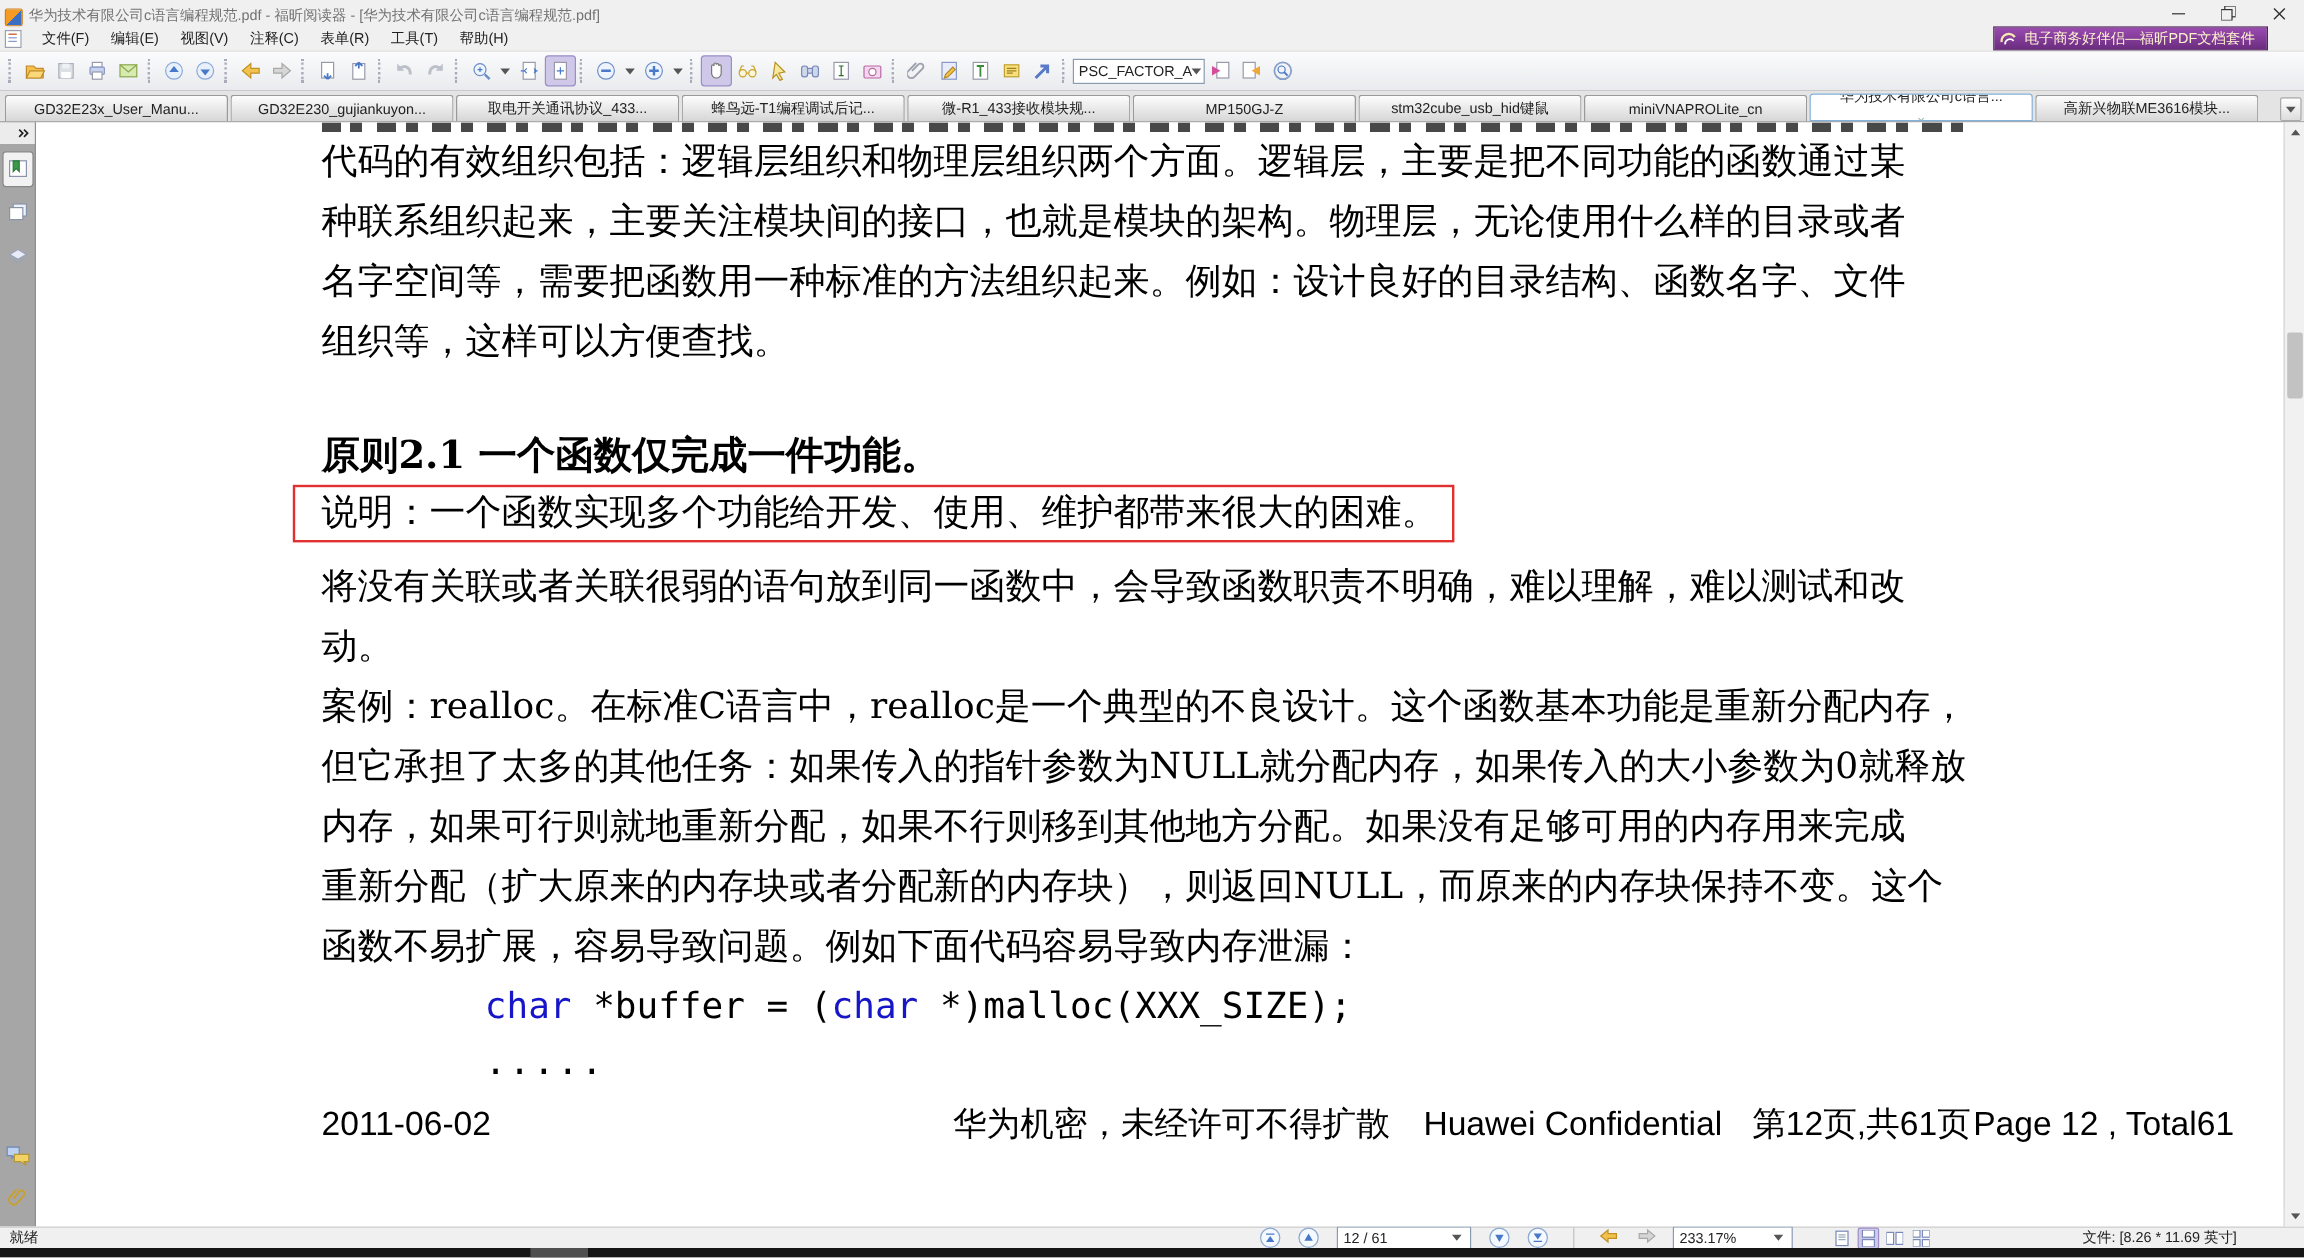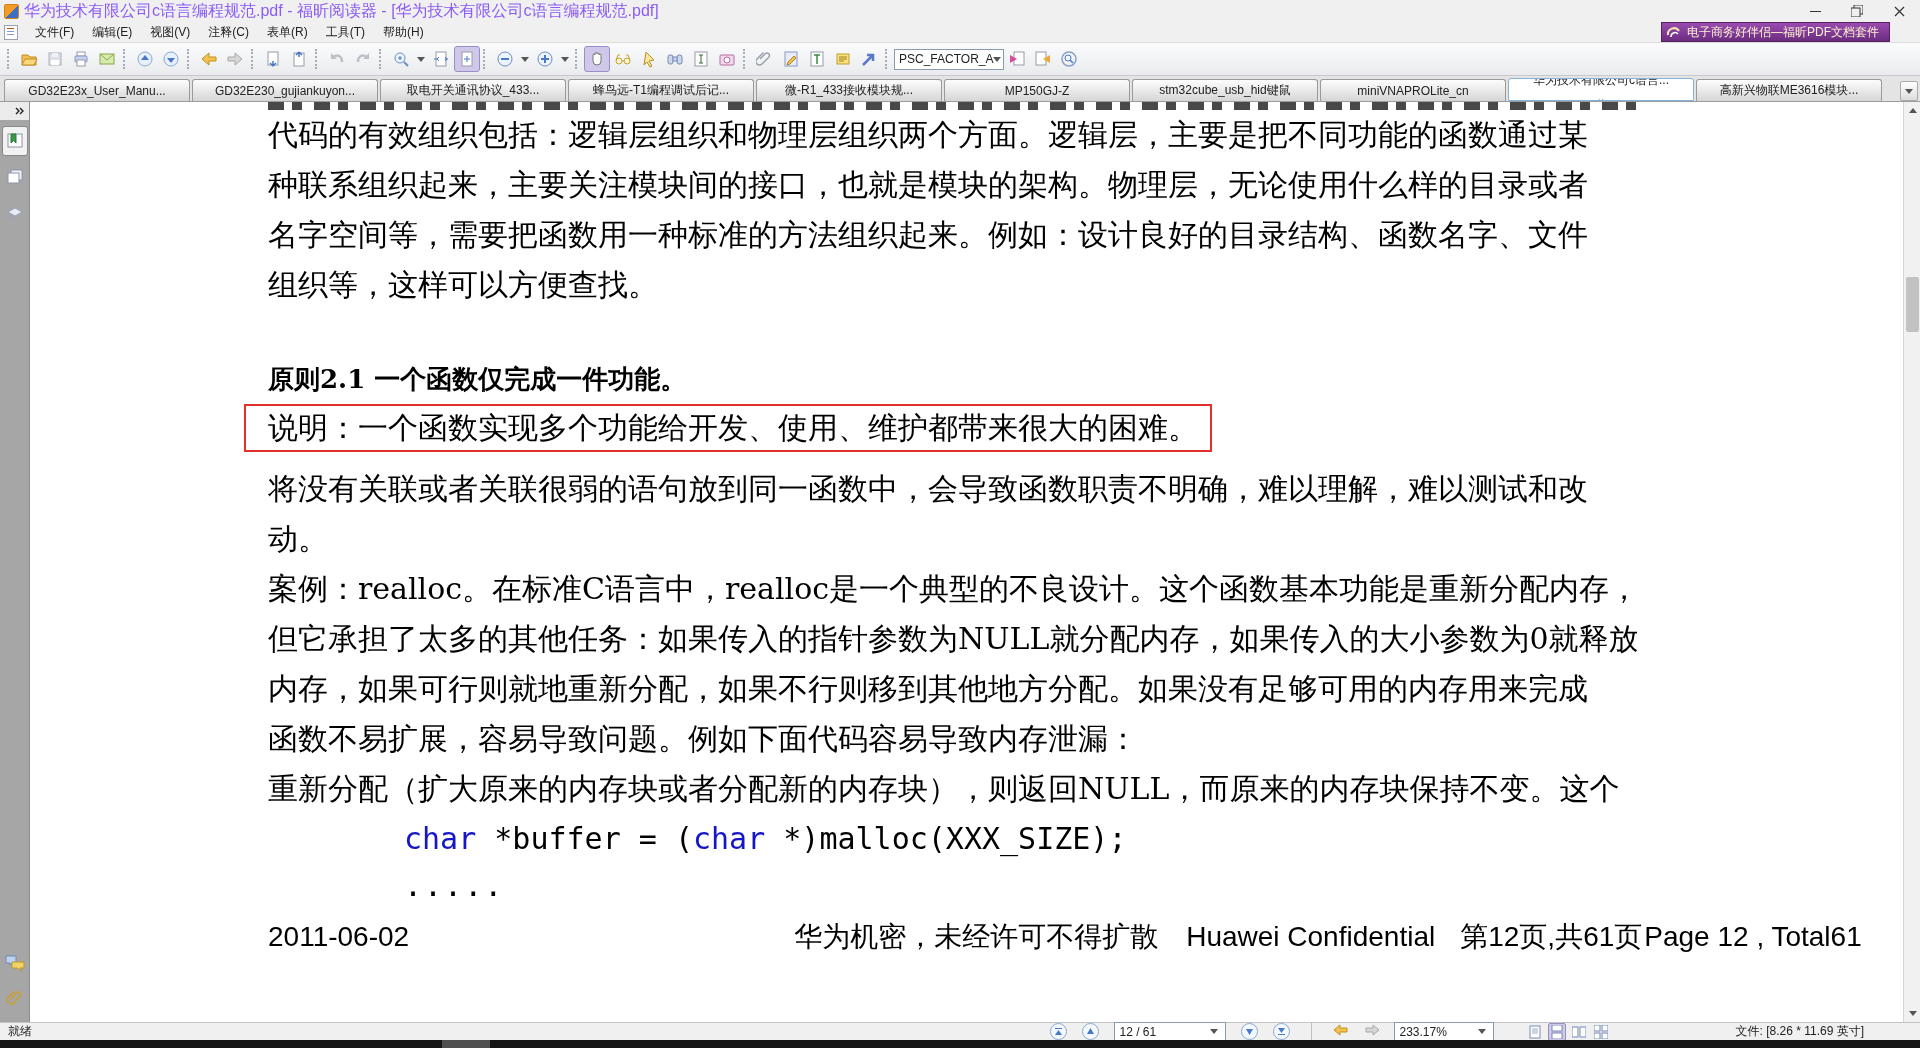--- a/index.html
+++ b/index.html
@@ -1,20 +1,20 @@
 <!DOCTYPE html>
 <html><head>
 <meta charset="utf-8">
 <style>
   * { margin:0; padding:0; box-sizing:border-box; }
   html,body { width:1920px; height:1048px; overflow:hidden; font-family:"Liberation Sans",sans-serif; background:#f0f0f0; }
   .app { width:1920px; height:1048px; display:flex; flex-direction:column; }
 
   
-  .titlebar { height:22px; background:#f0f0f0; display:flex; align-items:center; padding-left:4px; font-size:16px; color:#8b5cf6; flex:0 0 auto; }
+  .titlebar { height:22px; background:#f0f0f0; display:flex; align-items:flex-end; padding-left:4px; font-size:12px; color:#737373; flex:0 0 auto; }
   .applogo { width:15px; height:15px; border-radius:2px; background:linear-gradient(135deg,#f59a23 0 50%,#3a6fc4 50% 100%); border:1px solid #d08018; margin-right:5px; }
   .title-text { white-space:nowrap; }
   .wincontrols { margin-left:auto; display:flex; height:22px; }
   .winbtn { width:42px; height:22px; display:flex; align-items:center; justify-content:center; color:#333; font-size:12px; cursor:default; }
 
   
   .menubar { height:20px; background:#f0f0f0; display:flex; align-items:center; font-size:12px; color:#222; padding-left:4px; flex:0 0 auto; position:relative; }
   .menudoc { width:14px; height:15px; background:#fff; border:1px solid #9aa0b0; margin-right:8px; position:relative; }
   .menudoc:after { content:""; position:absolute; left:2px; top:2px; width:7px; height:1px; background:#c05010; box-shadow:0 3px 0 #8898c8,0 6px 0 #8898c8; }
   .menu-item { padding:2px 9px; cursor:default; }
@@ -44,21 +44,21 @@
   .sbi { width:26px; height:30px; margin-top:6px; display:flex; align-items:center; justify-content:center; border-radius:3px; cursor:default; }
   .sbi.sel { background:#f2f2f2; border:1px solid #888; }
   .sb-spacer { flex:1; }
 
   .page { flex:1 1 auto; background:#fff; position:relative; overflow:hidden; }
   .doc { position:absolute; left:238px; top:0; width:1375px; font-family:"DejaVu Serif","Liberation Serif",serif; color:#000; }
   .cutline { height:8px; width:1368px; margin-top:0; background:
       repeating-linear-gradient(90deg,#1a1a1a 0 16px,transparent 16px 24px,#1a1a1a 24px 34px,transparent 34px 46px);
       opacity:.8; }
   .dline { font-size:30px; line-height:50px; white-space:nowrap; }
-  .heading { font-size:26px; line-height:50px; font-weight:bold; margin-top:44px; white-space:nowrap; }
+  .heading { font-size:32px; line-height:50px; font-weight:bold; margin-top:44px; white-space:nowrap; }
   .notebox { display:table; border:2px solid #e03030; margin-left:-24px; padding:0 12px 0 22px; }
   .notebox .dline { line-height:44px; }
   .p2 { margin-top:12px; }
   .codeline { font-size:30px; line-height:50px; margin-left:136px; font-family:"DejaVu Sans Mono","Liberation Mono",monospace; white-space:nowrap; }
   .kw { color:#1616c8; }
   .dots { font-size:30px; line-height:44px; margin-left:136px; font-family:"DejaVu Sans Mono","Liberation Mono",monospace; letter-spacing:2px; }
   .docfooter { margin-top:10px; font-size:28px; font-family:"Liberation Sans",sans-serif; white-space:nowrap; display:flex; align-items:baseline; }
   .docfooter .conf { margin-left:385px; }
   .docfooter .confen { margin-left:28px; }
   .docfooter .pg { margin-left:25px; }
@@ -424,22 +424,22 @@
         <div class="heading">原则2.1 一个函数仅完成一件功能。</div>
         <div class="notebox">
           <div class="dline">说明：一个函数实现多个功能给开发、使用、维护都带来很大的困难。</div>
         </div>
         <div class="p2">
           <div class="dline">将没有关联或者关联很弱的语句放到同一函数中，会导致函数职责不明确，难以理解，难以测试和改</div>
           <div class="dline">动。</div>
           <div class="dline">案例：realloc。在标准C语言中，realloc是一个典型的不良设计。这个函数基本功能是重新分配内存，</div>
           <div class="dline">但它承担了太多的其他任务：如果传入的指针参数为NULL就分配内存，如果传入的大小参数为0就释放</div>
           <div class="dline">内存，如果可行则就地重新分配，如果不行则移到其他地方分配。如果没有足够可用的内存用来完成</div>
+          <div class="dline">重新分配（扩大原来的内存块或者分配新的内存块），则返回NULL，而原来的内存块保持不变。这个</div>
           <div class="dline">函数不易扩展，容易导致问题。例如下面代码容易导致内存泄漏：</div>
-          <div class="dline">重新分配（扩大原来的内存块或者分配新的内存块），则返回NULL，而原来的内存块保持不变。这个</div>
         </div>
         <div class="codeline"><span class="kw">char</span><span> *buffer = (</span><span class="kw">char</span><span> *)malloc(XXX_SIZE);</span></div>
         <div class="dots">.....</div>
         <div class="docfooter">
           <span>2011-06-02</span>
           <span class="conf">华为机密，未经许可不得扩散</span>
           <span class="confen">Huawei Confidential</span>
           <span class="pg">第12页,共61页</span>
           <span class="pgen">Page 12 , Total61</span>
         </div>

